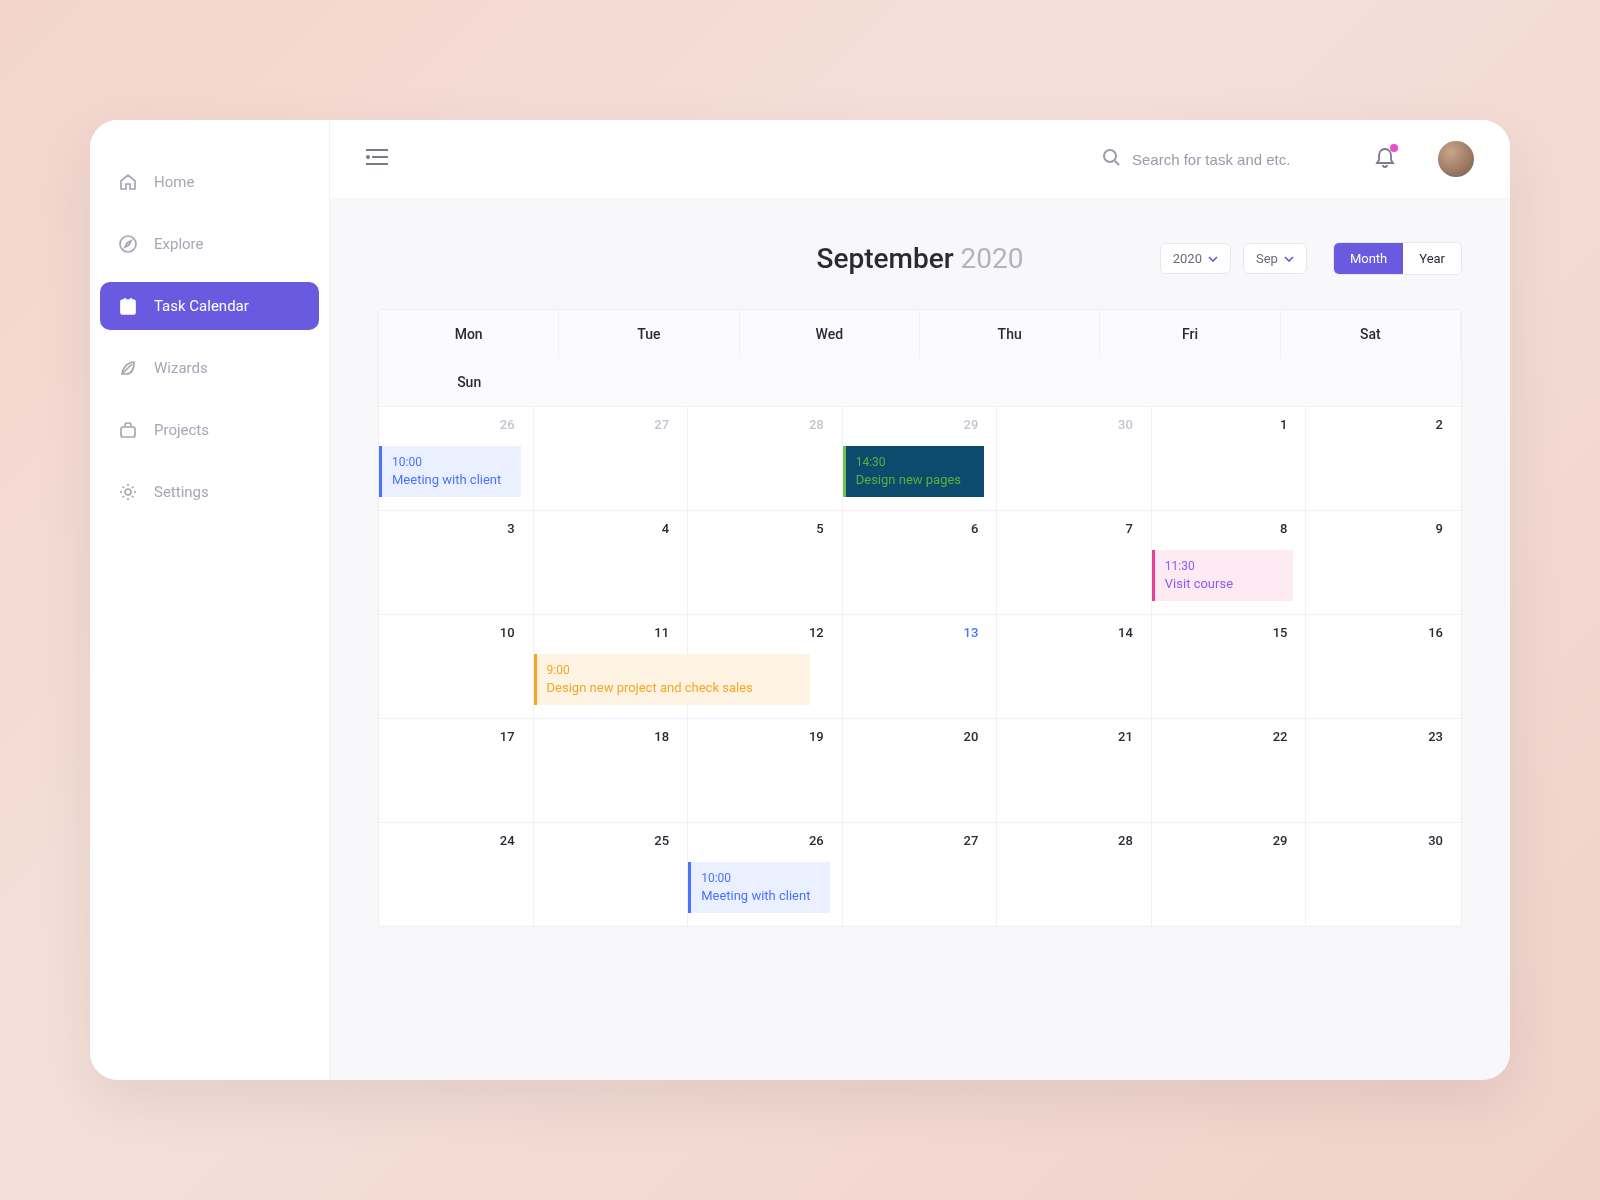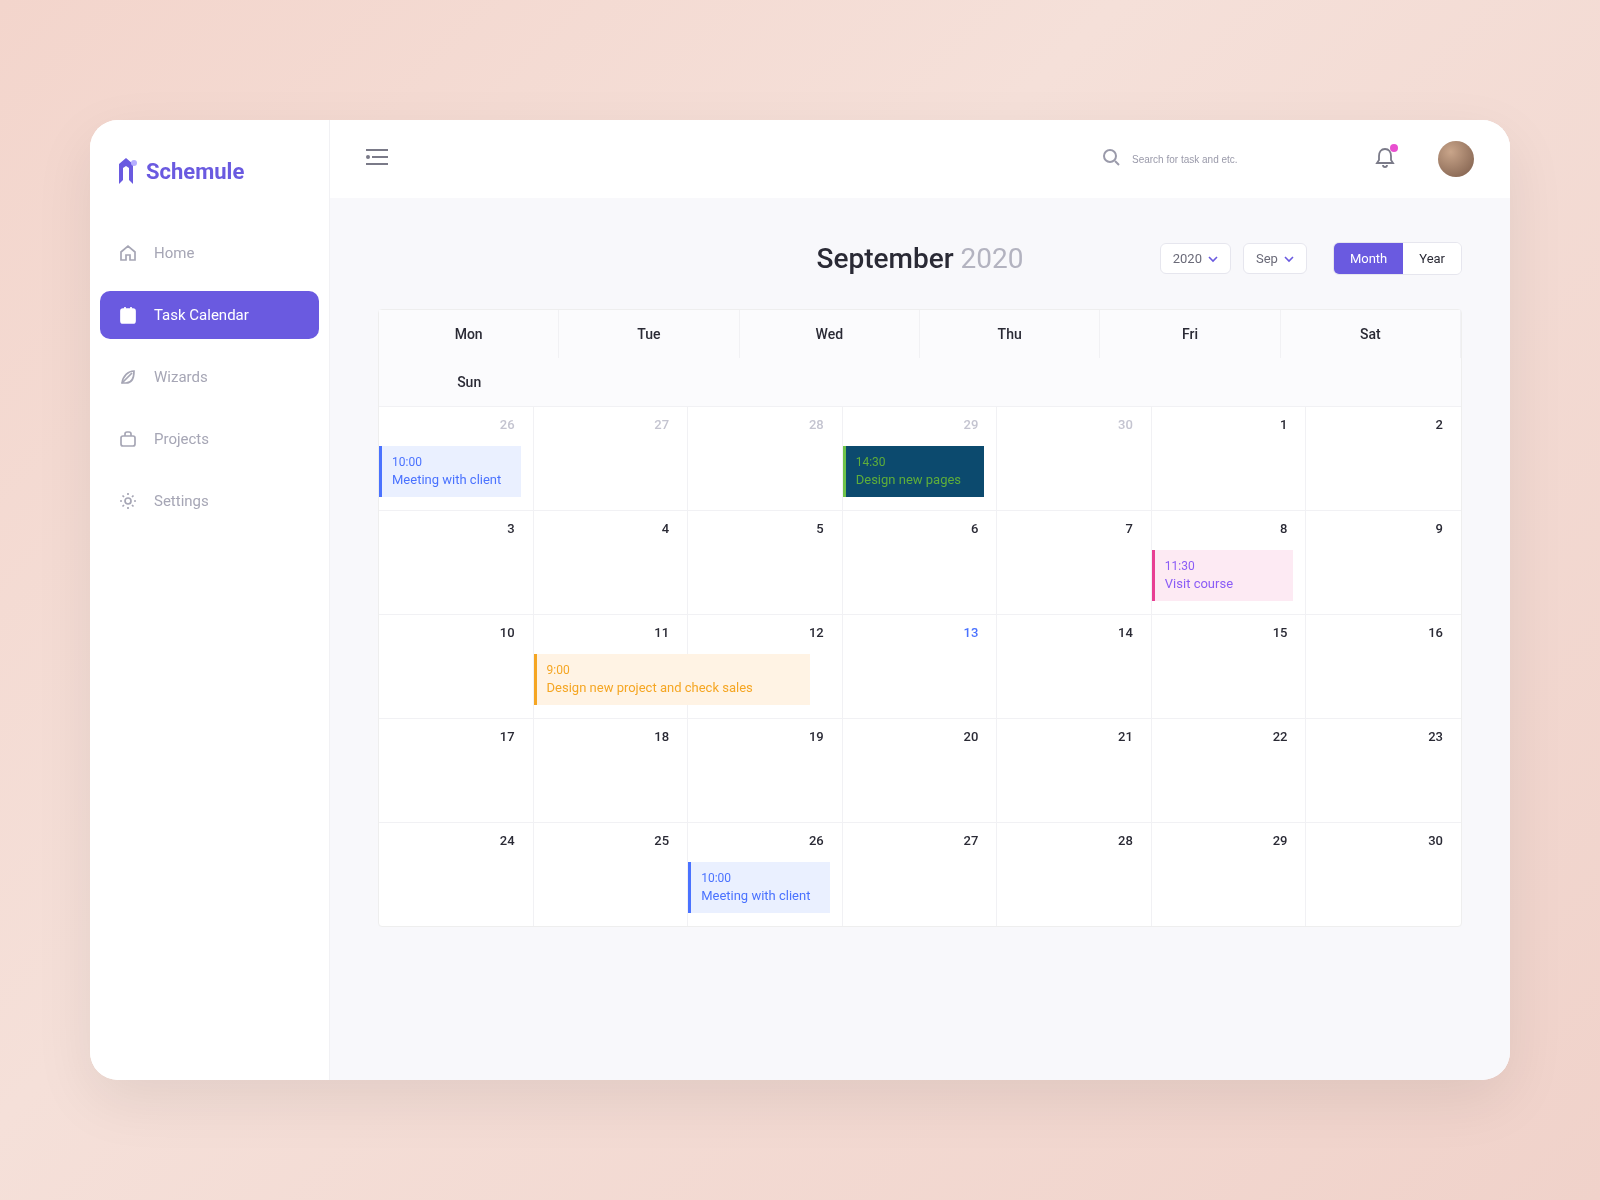--- a/index.html
+++ b/index.html
@@ -83,21 +83,21 @@
     margin-left: auto;
     display: flex;
     align-items: center;
     gap: 12px;
     color: #9a9aaa;
     font-size: 15px;
   }
   .search input {
     border: none;
     outline: none;
-    font-size: 10px;
+    font-size: 15px;
     width: 190px;
     background: transparent;
     color: #404040;
   }
   .search input::placeholder { color: #9a9aaa; }
   .bell { position: relative; margin-left: 28px; cursor:pointer; }
   .bell-dot { position:absolute; top:-2px; right:-2px; width:8px; height:8px; background:#e84fcf; border-radius:50%; }
   .avatar { width:36px; height:36px; border-radius:50%; margin-left: 18px; background: radial-gradient(circle at 35% 30%, #c9a58a, #7a5a48); }
   
   .cal-wrap {
@@ -208,37 +208,37 @@
   .ev-orange{ background: #fff3e4; border-left-color:#f5a623; color:#f5a623; }
   .ev-blue2 { background: #eaf0ff; border-left-color:#4a72ff; color:#4a72ff; }
   .chev { width:10px; height:10px; }
 </style>
 </head>
 <body>
 
 <div class="app">
 
   <aside class="sidebar">
-    <div class="logo">
-      <span class="logo-icon">
-        <svg viewBox="0 0 24 26" width="24" height="26">
-            <path fill="#6a5ae0" d="M5 26 L5 6 L12 0 L19 6 L19 26 L15 22 L15 10 L12 8 L9 10 L9 22 Z"></path>
-            <circle cx="20" cy="5" r="3" fill="#b5aeff"></circle>
-          </svg>
-      </span>
-      <span>Schemule</span>
-    </div>
     <nav class="nav" id="nav">
         <div class="nav-item">
           <span class="nav-icon" style="color: rgb(166, 166, 181);">
             <svg width="20" height="20" viewBox="0 0 20 20" fill="none" stroke="currentColor" stroke-width="1.7">
               <path d="M3 9 L10 3 L17 9 L17 17 L12 17 L12 12 L8 12 L8 17 L3 17 Z"></path>
             </svg>
           </span>
           <span>Home</span>
+        </div>
+        <div class="nav-item">
+          <span class="nav-icon" style="color: rgb(166, 166, 181);">
+            <svg width="20" height="20" viewBox="0 0 20 20" fill="none" stroke="currentColor" stroke-width="1.7">
+              <circle cx="10" cy="10" r="8"></circle>
+              <path d="M13 7 L11 11 L7 13 L9 9 Z"></path>
+            </svg>
+          </span>
+          <span>Explore</span>
         </div>
         <div class="nav-item active">
           <span class="nav-icon" style="color: rgb(255, 255, 255);">
             <svg width="20" height="20" viewBox="0 0 20 20" fill="none" stroke="currentColor" stroke-width="1.7">
               <rect x="3" y="4" width="14" height="14" rx="2"></rect>
               <line x1="3" y1="8" x2="17" y2="8"></line>
               <line x1="7" y1="2" x2="7" y2="5"></line>
               <line x1="13" y1="2" x2="13" y2="5"></line>
             </svg>
           </span>

